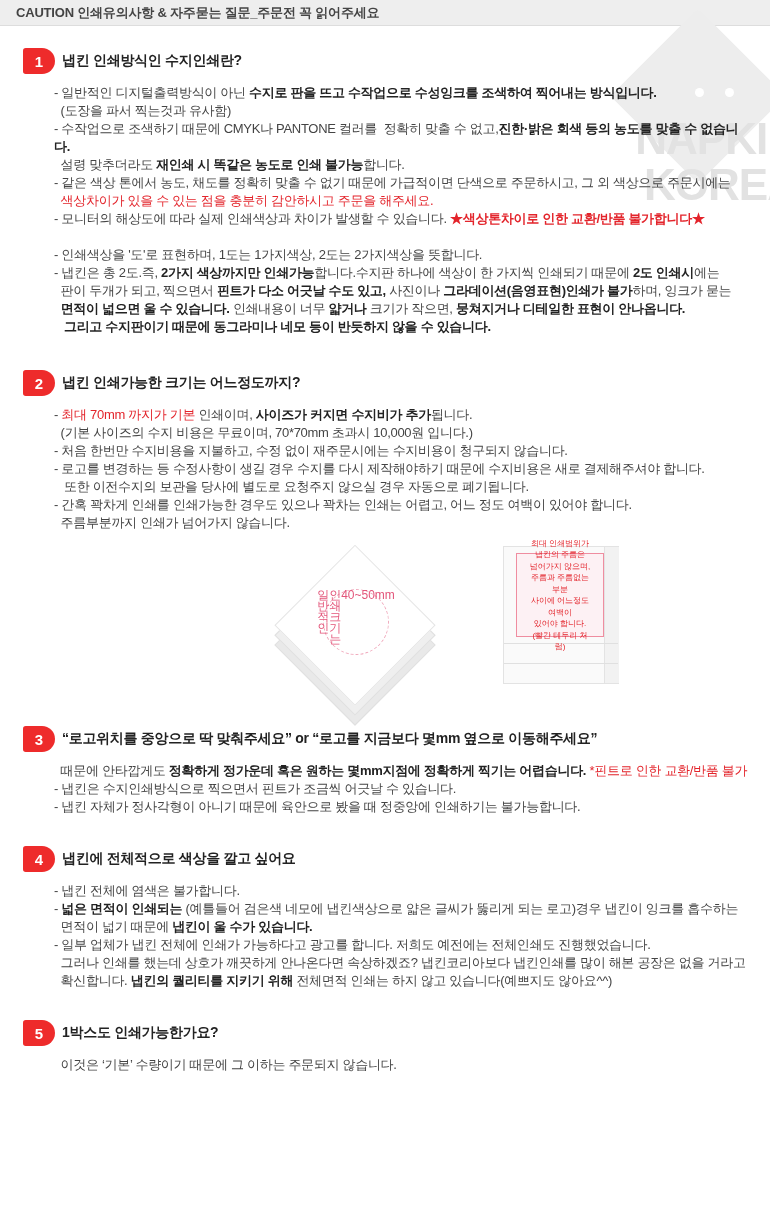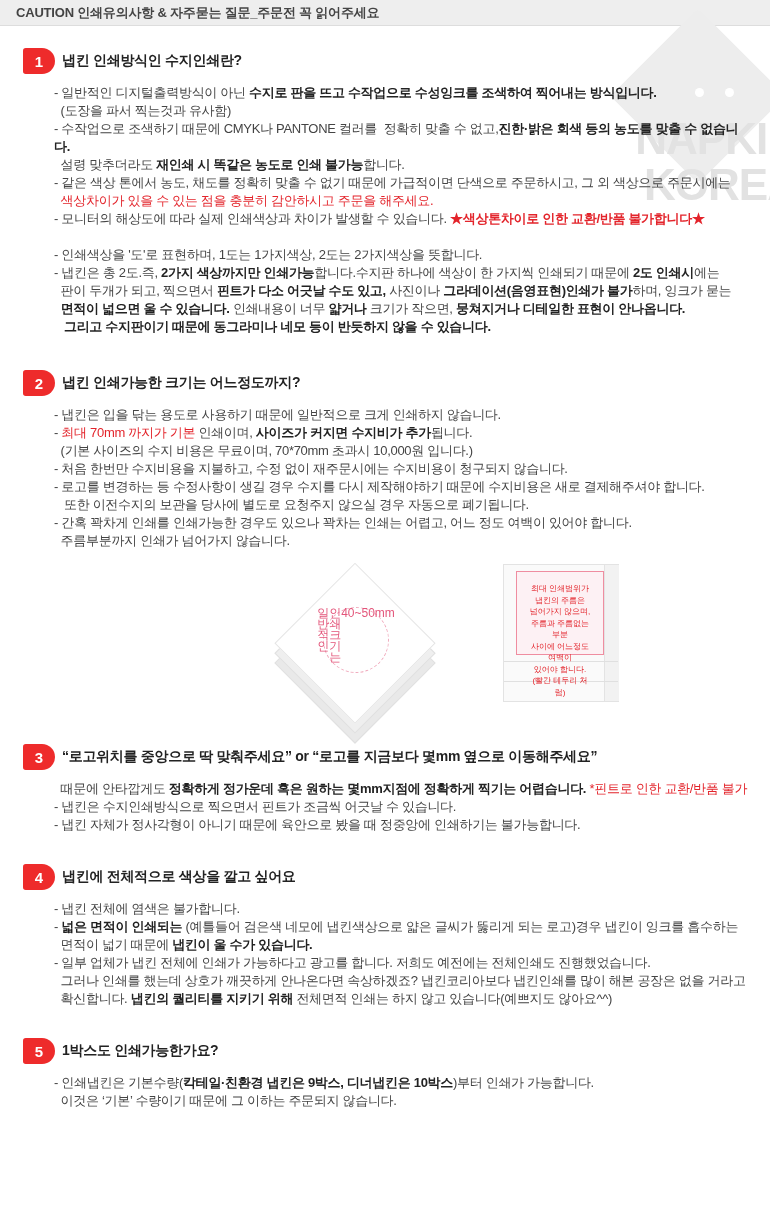--- a/index.html
+++ b/index.html
@@ -197,20 +197,21 @@
   }
   .nr-inner {
     position: absolute;
     left: 12px;
     top: 6px;
     width: 88px;
     height: 84px;
     border: 1px solid #ef8da0;
     background: #fdf1f4;
     display: flex;
+    align-items: center;
     justify-content: center;
     text-align: center;
     color: #e3242b;
     font-size: 8px;
     line-height: 11.5px;
     padding: 11px;
     box-sizing: border-box;
   }
   .nr-fold1 {
     position: absolute;
@@ -283,21 +284,20 @@
         <div class="line b">&nbsp;&nbsp; 그리고 수지판이기 때문에 동그라미나 네모 등이 반듯하지 않을 수 있습니다.</div>
       </div>
     </div>
 
     <div class="section" style="margin-top:34px;">
       <div class="sec-head">
         <div class="num-badge">2</div>
         <div class="sec-title">냅킨 인쇄가능한 크기는 어느정도까지?</div>
       </div>
       <div class="sec-body">
-        <div class="line">- 냅킨은 입을 닦는 용도로 사용하기 때문에 일반적으로 크게 인쇄하지 않습니다.</div>
         <div class="line">- <span class="red">최대 70mm 까지가 기본</span> 인쇄이며, <span class="b">사이즈가 커지면 수지비가 추가</span>됩니다.</div>
         <div class="line">&nbsp; (기본 사이즈의 수지 비용은 무료이며, 70*70mm 초과시 10,000원 입니다.)</div>
         <div class="line">- 처음 한번만 수지비용을 지불하고, 수정 없이 재주문시에는 수지비용이 청구되지 않습니다.</div>
         <div class="line">- 로고를 변경하는 등 수정사항이 생길 경우 수지를 다시 제작해야하기 때문에 수지비용은 새로 결제해주셔야 합니다.</div>
         <div class="line">&nbsp;&nbsp; 또한 이전수지의 보관을 당사에 별도로 요청주지 않으실 경우 자동으로 폐기됩니다.</div>
         <div class="line">- 간혹 꽉차게 인쇄를 인쇄가능한 경우도 있으나 꽉차는 인쇄는 어렵고, 어느 정도 여백이 있어야 합니다.</div>
         <div class="line">&nbsp; 주름부분까지 인쇄가 넘어가지 않습니다.</div>
       </div>
 
       <div class="figure-area">
@@ -355,21 +355,20 @@
         <div class="line">&nbsp; 확신합니다. <span class="b">냅킨의 퀄리티를 지키기 위해</span> 전체면적 인쇄는 하지 않고 있습니다(예쁘지도 않아요^^)</div>
       </div>
     </div>
 
     <div class="section" style="margin-top:30px;">
       <div class="sec-head">
         <div class="num-badge">5</div>
         <div class="sec-title">1박스도 인쇄가능한가요?</div>
       </div>
       <div class="sec-body">
-        <div class="line">- 인쇄냅킨은 기본수량(<span class="b">칵테일·친환경 냅킨은 9박스, 디너냅킨은 10박스</span>)부터 인쇄가 가능합니다.</div>
         <div class="line">&nbsp; 이것은 ‘기본’ 수량이기 때문에 그 이하는 주문되지 않습니다.</div>
       </div>
     </div>
 
     <div class="footer-space"></div>
   </div>
 
   <div class="bottom-bar"></div>
 </div>
 

